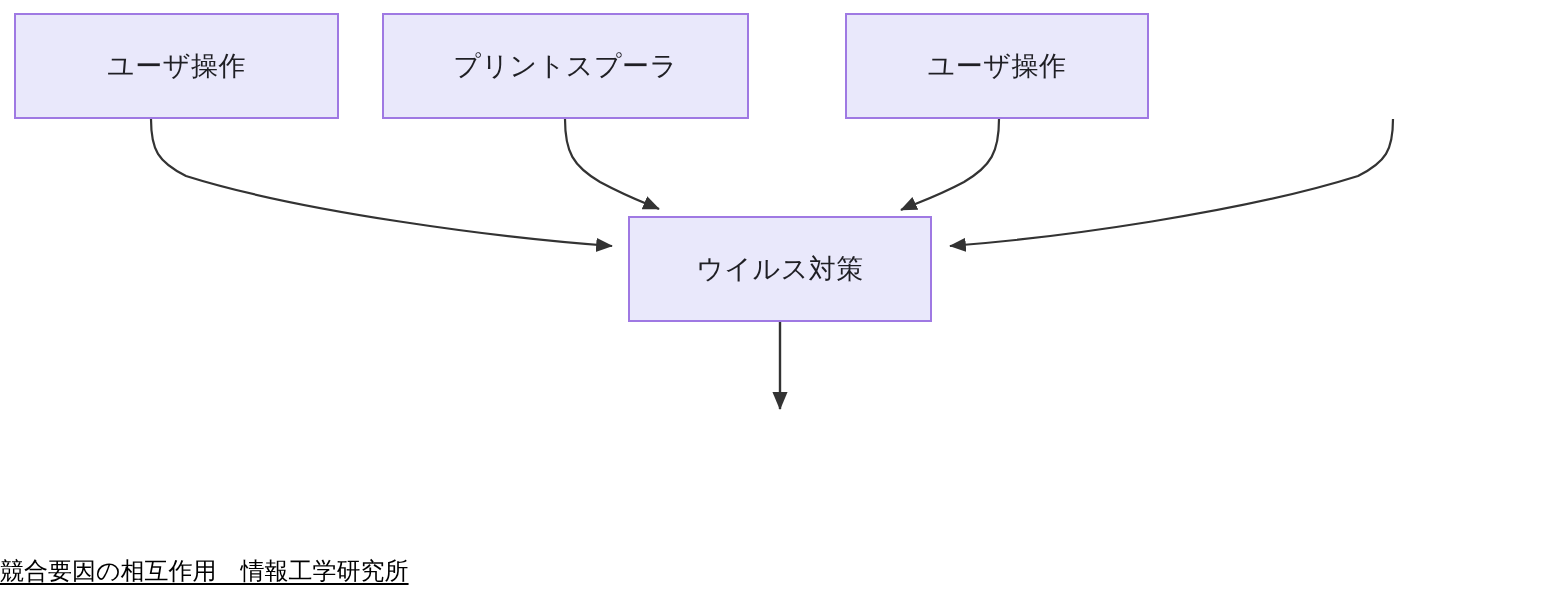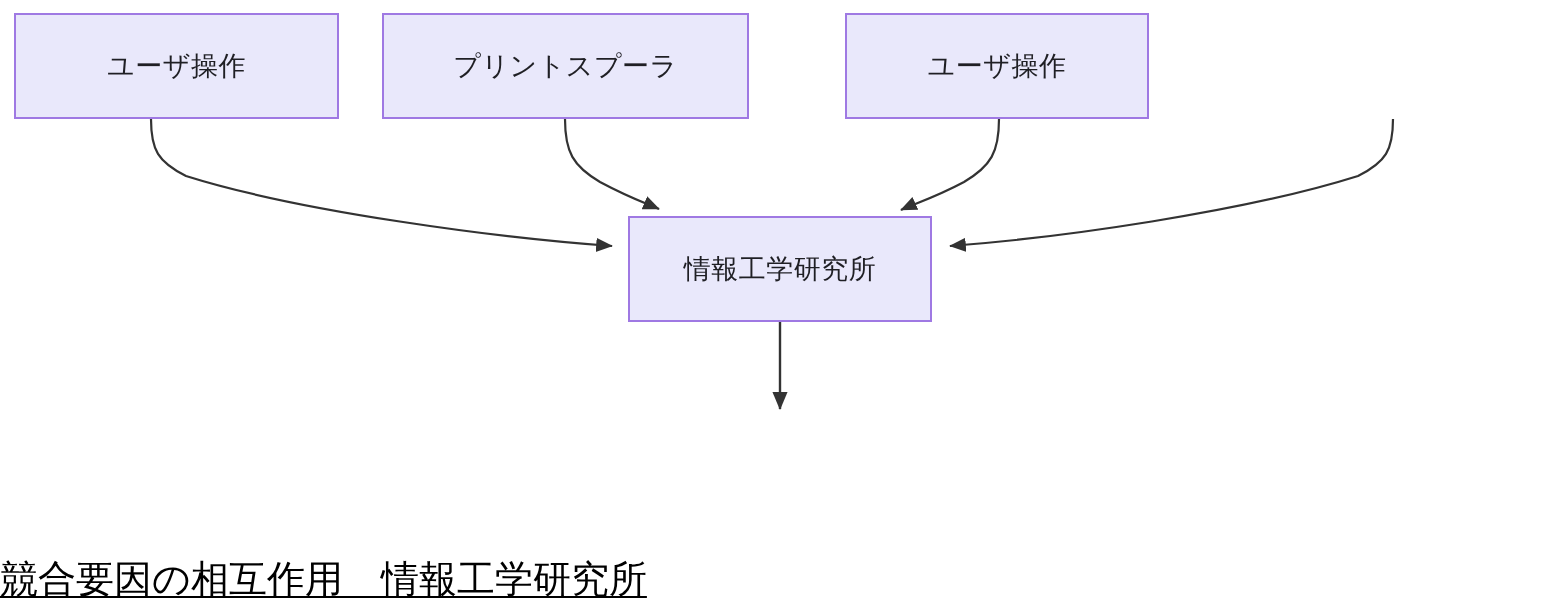--- a/index.html
+++ b/index.html
@@ -51,21 +51,21 @@
   #node-print-spool { left: 382px;  top: 13px;  width: 367px; height: 106px; }
   #node-antivirus   { left: 845px;  top: 13px;  width: 304px; height: 106px; }
   #node-smb         { left: 1243px; top: 13px;  width: 295px; height: 106px; }
   #node-target-file { left: 628px;  top: 216px; width: 304px; height: 106px; }
   #node-conflict    { left: 690px;  top: 418px; width: 181px; height: 105px; }
 
   #caption {
     position: absolute;
     left: 0px;
     top: 556px;
-    font-size: 38px;
+    font-size: 24px;
     line-height: 1.25;
     color: #000000;
     white-space: pre;
     text-decoration: underline;
     text-underline-offset: 4px;
     text-decoration-thickness: 2px;
   }
 </style>
 </head>
 <body>
@@ -97,19 +97,19 @@
   <div class="node" id="node-print-spool">
     <span class="node-label">プリントスプーラ</span>
   </div>
 
   <div class="node" id="node-antivirus">
     <span class="node-label">ユーザ操作</span>
   </div>
 
 
   <div class="node" id="node-target-file">
-    <span class="node-label">情報工学研究所</span>
+    <span class="node-label">ウイルス対策</span>
   </div>
 
 
   <div id="caption">競合要因の相互作用　情報工学研究所</div>
 
 </div>
 
 </body></html>

